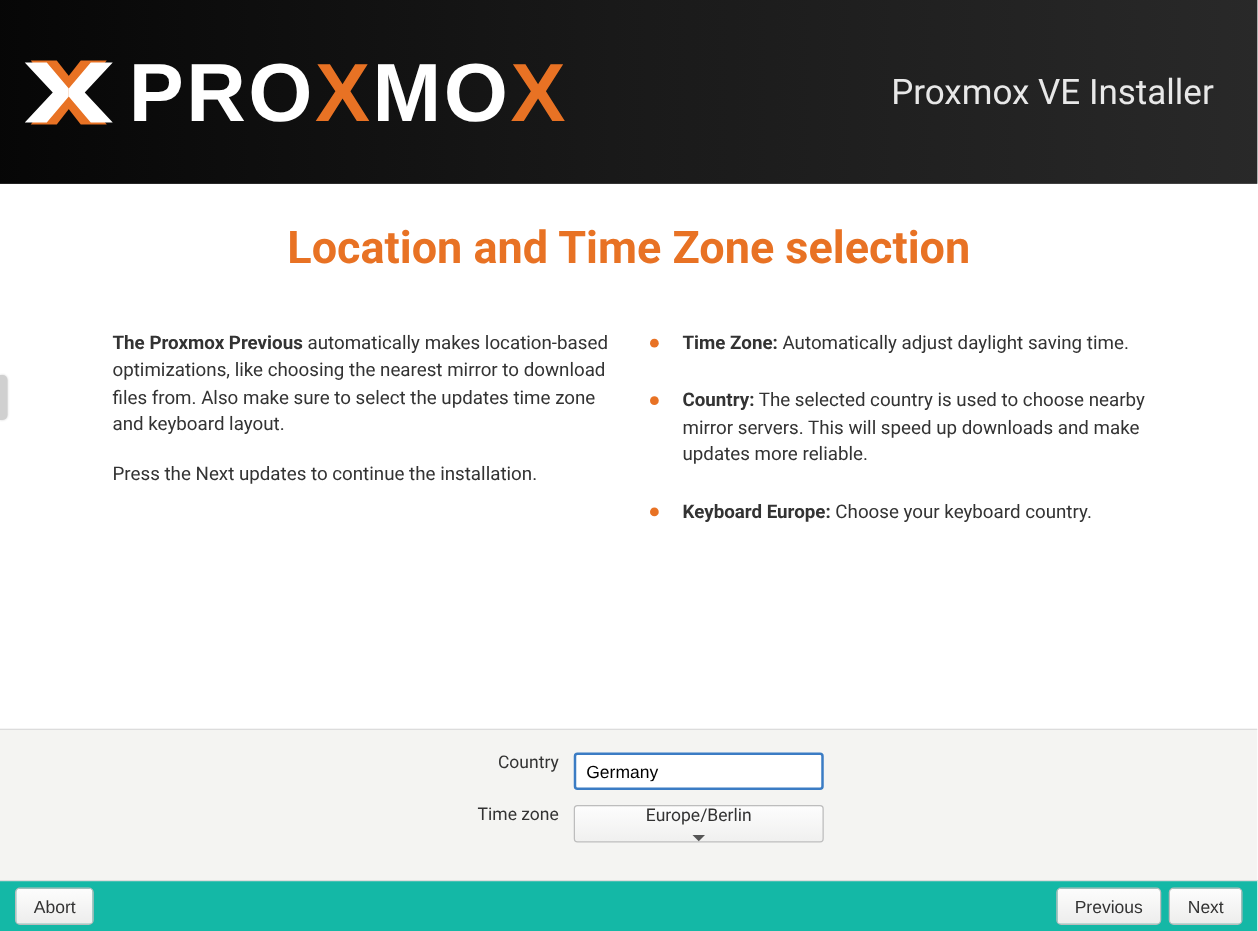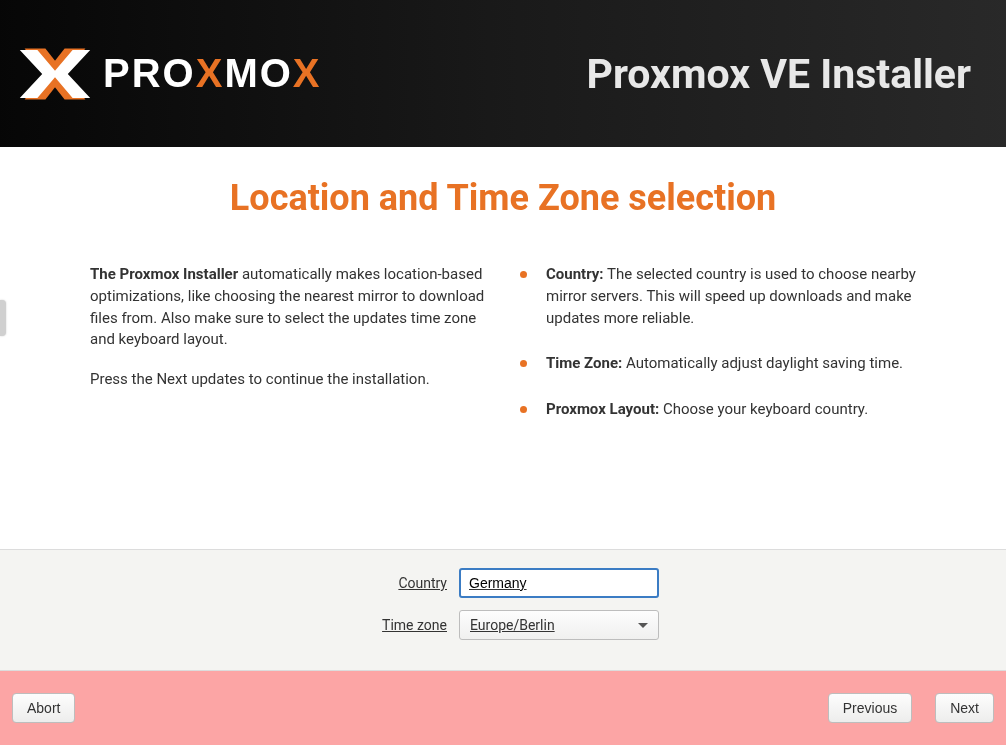--- a/index.html
+++ b/index.html
@@ -21,31 +21,31 @@
       display: flex;
       align-items: center;
       justify-content: space-between;
       padding: 0 35px 0 15px;
     }
     .logo-box { display: flex; align-items: center; gap: 8px; }
     .logo-mark {
       width: 80px; height: 80px; position: relative;
     }
     .logo-text {
-      font-size: 40px;
+      font-size: 66px;
       font-weight: 800;
       letter-spacing: 2px;
       color: #fff;
       font-family: Arial, sans-serif;
     }
     .logo-text .orange { color: #e87224; }
     .header-title {
-      font-size: 41px;
+      font-size: 28px;
       color: #e8e8e8;
-      font-weight: 700;
+      font-weight: 400;
       text-align: right;
     }
     .content {
       flex: 1;
       padding: 30px 90px 20px 90px;
       overflow: auto;
     }
     .page-heading {
       text-align: center;
       color: #e87224;
@@ -72,25 +72,24 @@
       background: #e87224;
     }
     ul.bullets li .bl-title { font-weight: 700; }
     .form-panel {
       background: #f4f4f2;
       border-top: 1px solid #dcdcdc;
       padding: 18px 0 18px 0;
     }
     .form-row {
       display: flex;
-      align-items: center;
+      align-items: flex-start;
       justify-content: center;
       gap: 12px;
       margin-bottom: 12px;
-      text-decoration: underline;
     }
     .form-row:last-child { margin-bottom: 0; }
     .form-label {
       width: 300px;
       text-align: right;
       font-size: 14px;
       color: #333;
     }
     .form-field-wrap { width: 400px; display: flex; }
     .text-input {
@@ -108,46 +107,47 @@
       height: 30px;
       border: 1px solid #bdbdbd;
       border-radius: 3px;
       background: linear-gradient(#fdfdfd, #f0f0ef);
       display: flex;
       align-items: center;
       justify-content: space-between;
       padding: 0 10px;
       font-size: 14px;
       cursor: pointer;
+      flex-direction: column;
     }
     .combo .chev {
       width: 0; height: 0;
       border-left: 5px solid transparent;
       border-right: 5px solid transparent;
       border-top: 5px solid #555;
     }
     .footer {
       border-top: 1px solid #dcdcdc;
-      background: #fca5a5;
-      padding: 22px 12px;
+      background: #14b8a6;
+      padding: 5px 12px;
       display: flex;
       justify-content: space-between;
       align-items: center;
     }
     .btn {
       height: 30px;
       padding: 0 14px;
       border: 1px solid #bdbdbd;
       border-radius: 4px;
       background: linear-gradient(#fdfdfd, #ededec);
       font-size: 14px;
       cursor: pointer;
       color: #333;
     }
-    .right-btns { display: flex; gap: 23px; }
+    .right-btns { display: flex; gap: 6px; }
     .nub {
       position: absolute;
       left: 0; top: 300px;
       width: 6px; height: 36px;
       background: #d0d0d0;
       border-radius: 0 4px 4px 0;
       box-shadow: 0 0 2px rgba(0,0,0,0.2);
     }
   </style>
 </head>
@@ -174,34 +174,34 @@
     </div>
   </div>
   <div class="header-title">Proxmox VE Installer</div>
 </div>
 
 <div class="content">
   <h1 class="page-heading">Location and Time Zone selection</h1>
   <div class="cols">
     <div class="col">
       <p>
-        <span class="lead-strong">The Proxmox Installer</span><span> automatically makes location-based optimizations, like choosing the nearest mirror to download files from. Also make sure to select the updates time zone and keyboard layout.</span>
+        <span class="lead-strong">The Proxmox Previous</span><span> automatically makes location-based optimizations, like choosing the nearest mirror to download files from. Also make sure to select the updates time zone and keyboard layout.</span>
       </p>
       <p>Press the Next updates to continue the installation.</p>
     </div>
     <div class="col">
       <ul class="bullets">
+        <li>
+          <span class="bl-title">Time Zone:</span><span> Automatically adjust daylight saving time.</span>
+        </li>
         <li>
           <span class="bl-title">Country:</span><span> The selected country is used to choose nearby mirror servers. This will speed up downloads and make updates more reliable.</span>
         </li>
         <li>
-          <span class="bl-title">Time Zone:</span><span> Automatically adjust daylight saving time.</span>
-        </li>
-        <li>
-          <span class="bl-title">Proxmox Layout:</span><span> Choose your keyboard country.</span>
+          <span class="bl-title">Keyboard Europe:</span><span> Choose your keyboard country.</span>
         </li>
       </ul>
     </div>
   </div>
 </div>
 
 <div class="form-panel">
   <div class="form-row">
     <div class="form-label">Country</div>
     <div class="form-field-wrap">

